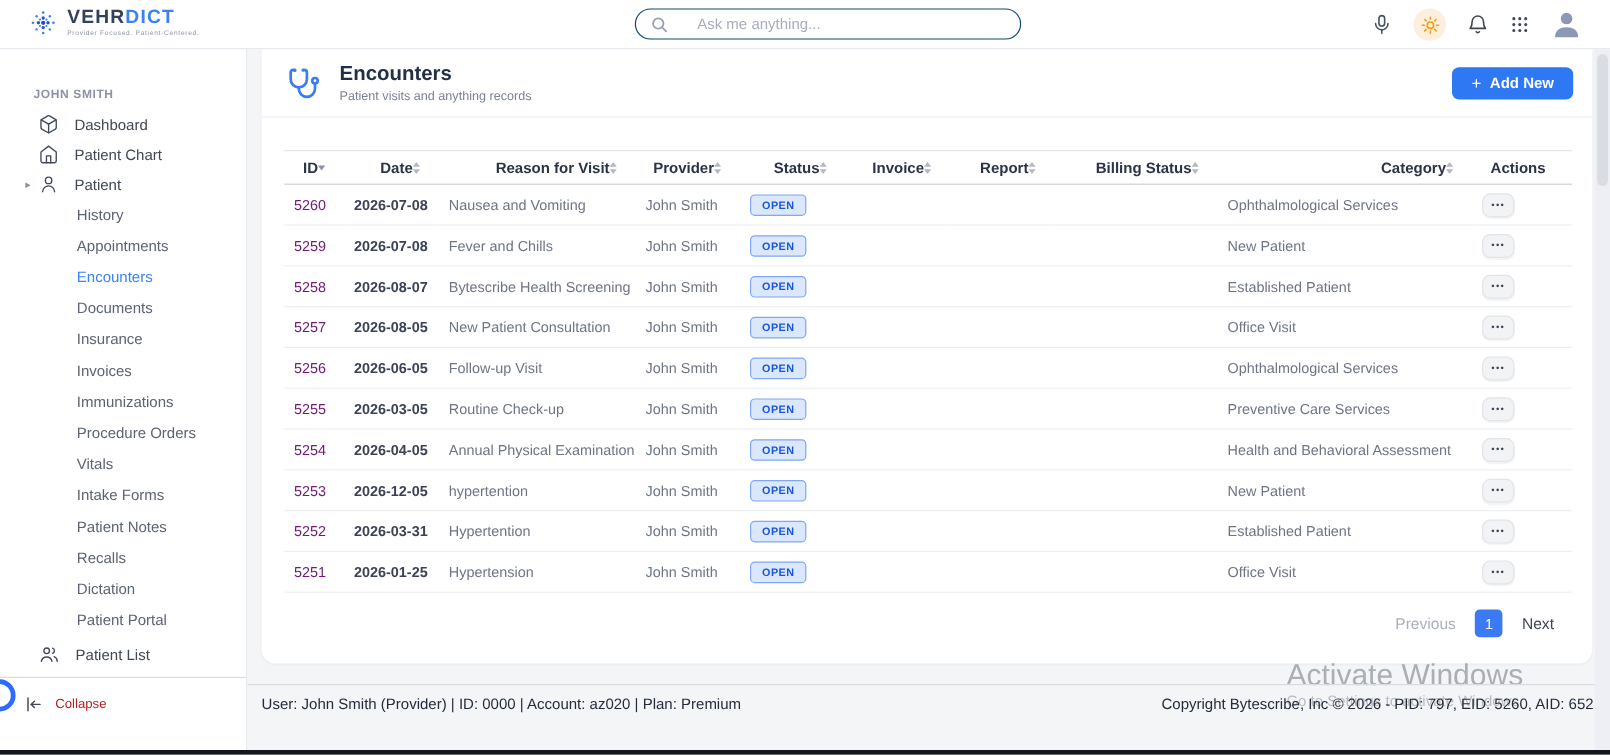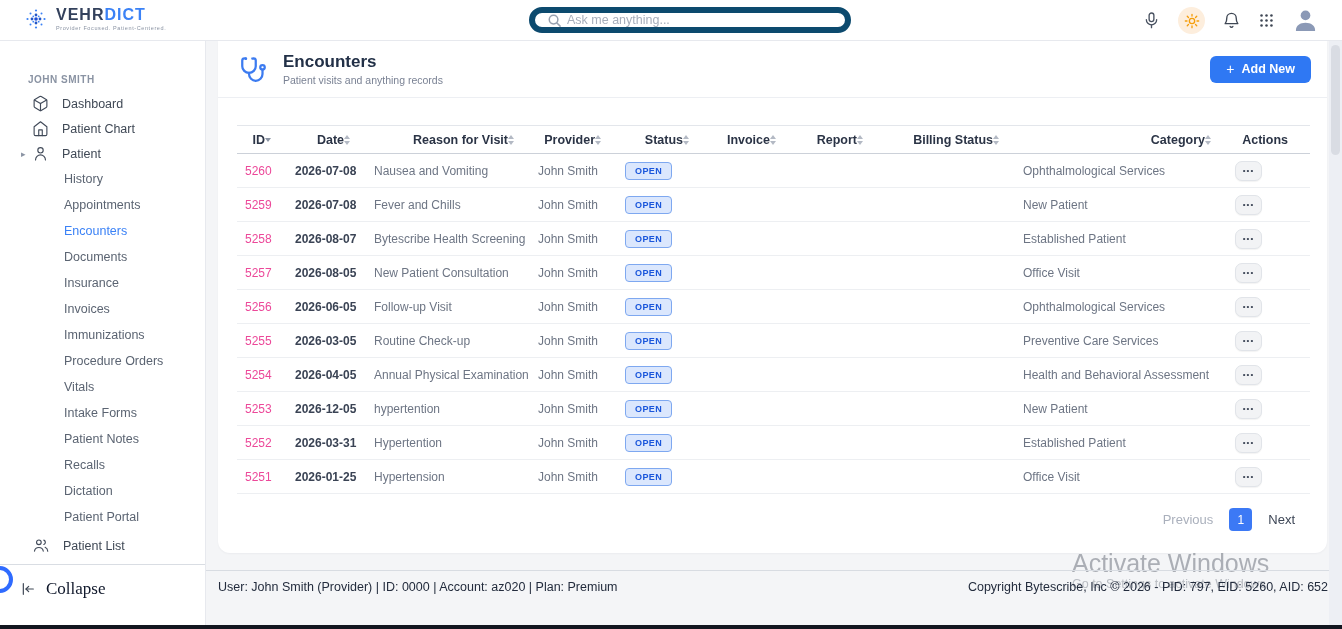--- a/index.html
+++ b/index.html
@@ -10,42 +10,42 @@
   }
   
   .topbar { position:absolute; top:0; left:0; width:1342px; height:41px; background:#fff;
             border-bottom:1px solid #e7e9ee; z-index:10; }
   .brand { position:absolute; left:24px; top:6px; display:flex; align-items:flex-start; gap:8px; }
   .brand-text { display:flex; flex-direction:column; }
   .wordmark { font-size:16px; font-weight:bold; letter-spacing:1px; line-height:18px; }
   .wordmark .p1 { color:#33415c; } .wordmark .p2 { color:#3b82f6; }
   .tagline { font-size:5.5px; color:#8a93a3; letter-spacing:0.6px; margin-top:1px; }
   .search-pill { position:absolute; left:529px; top:7px; width:322px; height:26px;
-                 border:6px solid #0c4a6e; border-radius:14px; background:#fff;
-                 display:flex; align-items:center; padding:0 12px; gap:5px; }
+                 border:1px solid #0c4a6e; border-radius:14px; background:#fff;
+                 display:flex; align-items:center; padding:0 12px; gap:24px; }
   .search-pill input { border:none; outline:none; flex:1; font-size:12.5px; color:#3a4354;
                        font-family:"Liberation Sans",sans-serif; background:transparent; }
   .search-pill input::placeholder { color:#a7aebb; }
   .top-icons { position:absolute; right:23px; top:0; height:41px; display:flex; align-items:center; gap:17px; }
   .icon-btn { display:flex; align-items:center; justify-content:center; cursor:pointer; }
   .sun-wrap { width:27px; height:27px; border-radius:50%; background:#fdeedd; }
   
   .sidebar { position:absolute; left:0; top:41px; width:206px; height:584px; background:#fff;
              border-right:1px solid #e7e9ee; z-index:5; }
   .side-user { margin:33px 0 6px 28px; font-size:10px; font-weight:bold; color:#8a93a3; letter-spacing:0.5px; }
   .nav-item { display:flex; align-items:center; gap:13px; padding:5px 0 5px 32px; height:25px;
               font-size:12.5px; color:#3f4855; cursor:pointer; position:relative; }
   .nav-item .caret { position:absolute; left:21px; font-size:9px; color:#8a93a3; }
   .subnav { }
   .subitem { padding-left:64px; height:26px; display:flex; align-items:center;
              font-size:12.5px; color:#5b6472; cursor:pointer; }
   .subitem.active span { color:#3b82f6; }
   .side-div { border:none; border-top:1px solid #d9dde3; margin:6px 0 0 0; }
   .collapse-row { display:flex; align-items:center; gap:10px; padding:14px 0 0 20px;
-                  font-size:17px; color:#0f172a; cursor:pointer;font-family:Liberation Serif, serif; }
+                  font-size:11px; color:#b91c1c; cursor:pointer; }
   .fab-half { position:absolute; left:-14px; top:525px; width:27px; height:27px; border-radius:50%;
               background:#fff; border:4px solid #2f6bff; z-index:6; }
   
   .main-bg { position:absolute; left:206px; top:41px; right:0; bottom:0; background:#f4f5f7; }
   .card { position:absolute; left:218px; top:41px; width:1109px; height:512px; background:#fff;
           border-radius:0 0 12px 12px; box-shadow:0 1px 2px rgba(20,30,50,0.04); z-index:2; }
   .card-head { display:flex; align-items:center; padding:10px 16px 10px 22px; height:57px;
                border-bottom:1px solid #edeff3; }
   .steth { margin-right:16px; display:flex; }
   .page-title { font-size:17px; font-weight:bold; color:#223047; line-height:19px; }
@@ -61,21 +61,21 @@
   th { text-align:left; font-size:12.5px; font-weight:bold; color:#2b3446; padding:0 0 0 8px; }
   .th-inner { display:flex; align-items:center; justify-content:flex-end; padding-right:16px; }
   .sort { display:inline-flex; flex-direction:column; gap:2px; }
   .sort i { width:0; height:0; border-left:3.5px solid transparent; border-right:3.5px solid transparent; }
   .sort .up { border-bottom:4.5px solid #b3b9c4; }
   .sort .down { border-top:4.5px solid #b3b9c4; }
   th.sort-desc .down { border-top-color:#8a93a3; }
   th.sort-none .sort { visibility:hidden; }
   tbody tr { border-bottom:1px solid #edeff2; height:34px; }
   td { font-size:12px; color:#6d7584; padding:0 4px 0 8px; white-space:nowrap; overflow:hidden; }
-  td.c-id { color:#ec4899; }
+  td.c-id { color:#701a75; }
   td.c-date { color:#3a4354; font-weight:bold; }
   .badge { display:inline-block; font-size:9px; font-weight:bold; letter-spacing:0.4px;
            color:#1a56db; background:#dbe7fd; border:1px solid #7ea8f0; border-radius:4px;
            padding:3px 9px; }
   .dots-btn { width:27px; height:20px; border-radius:7px; background:#f2f3f5; border:1px solid #e1e4e9;
               color:#3a4354; font-size:8px; letter-spacing:1px; display:flex; align-items:center;
               justify-content:center; cursor:pointer; box-shadow:0 1px 1px rgba(0,0,0,0.05);
               font-family:"Liberation Sans",sans-serif; }
   
   .pagination { display:flex; justify-content:flex-end; align-items:center; gap:16px;

